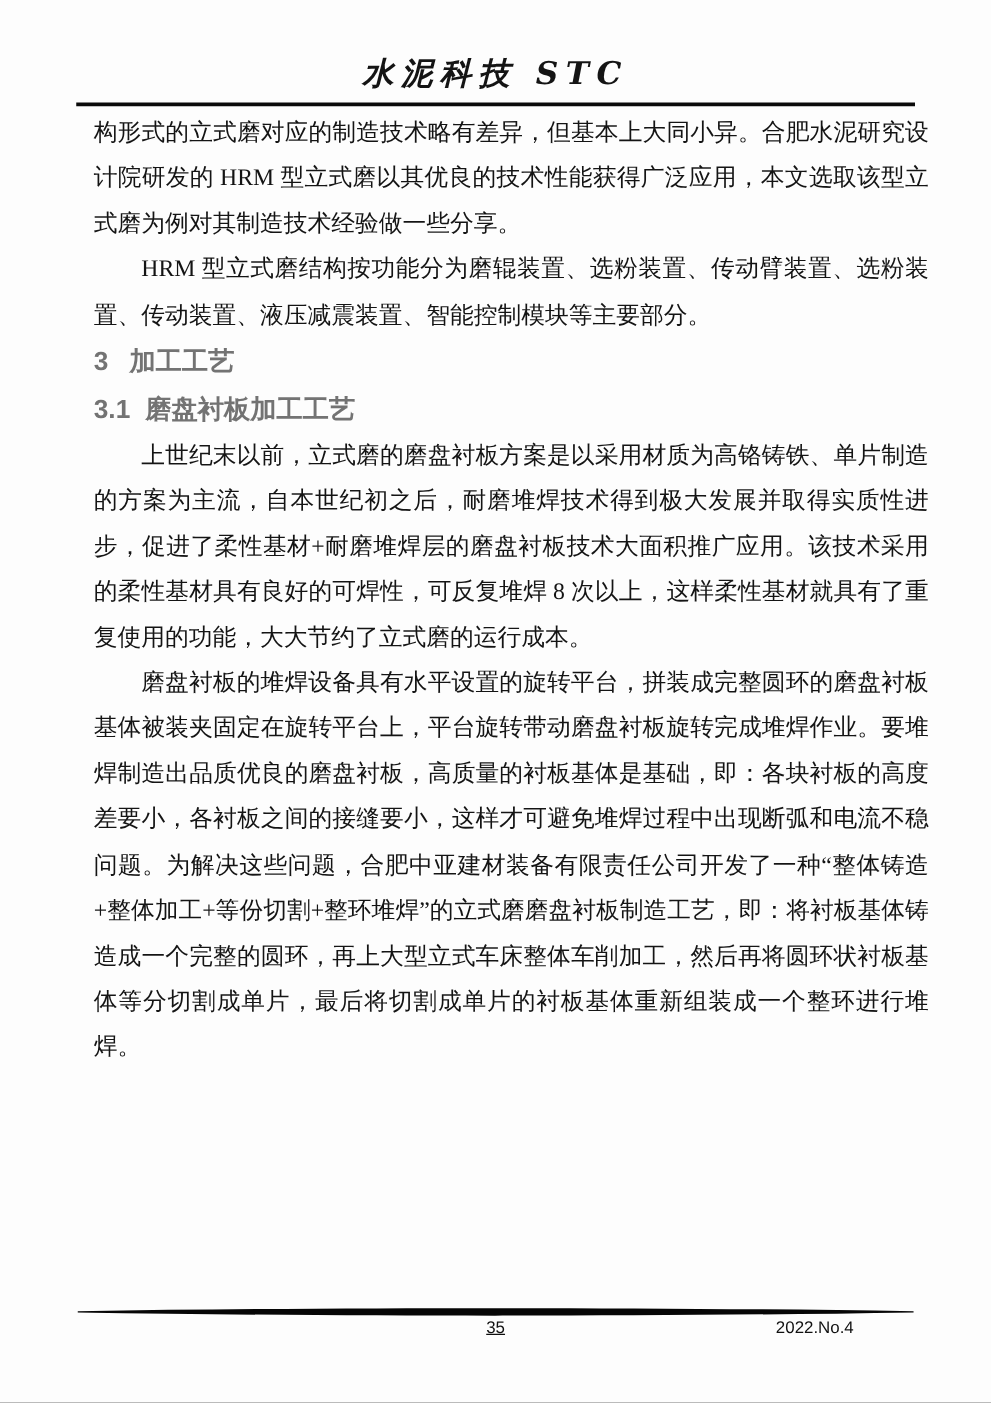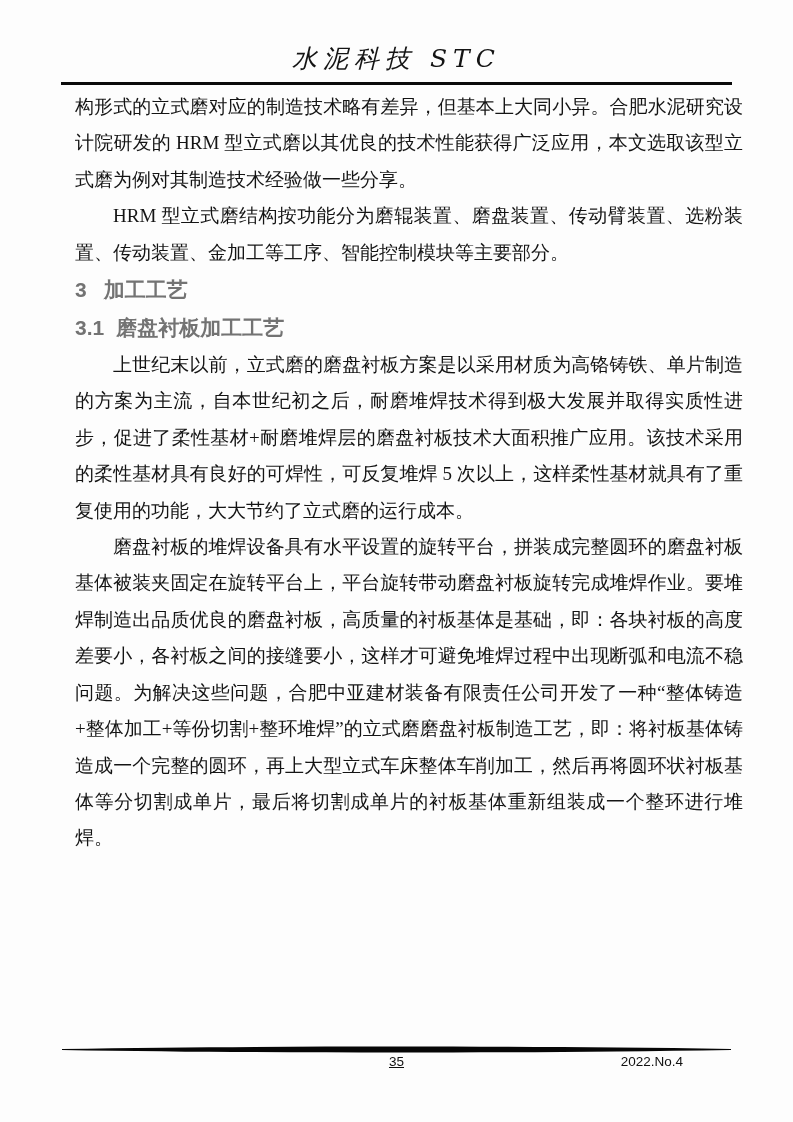--- a/index.html
+++ b/index.html
@@ -18,21 +18,21 @@
   .page-header {
     position: absolute;
     top: 42px;
     left: 61px;
     width: 671px;
   }
   .journal-title {
     text-align: center;
     font-family: "DejaVu Serif", "Liberation Serif", serif;
     font-style: italic;
-    font-weight: 400;
+    font-weight: 700;
     font-size: 25px;
     letter-spacing: 6px;
     color: #141414;
     margin-bottom: 7px;
     white-space: nowrap;
   }
   .header-rule {
     height: 3px;
     background: #0a0a0a;
   }
@@ -89,28 +89,28 @@
 
   <header class="page-header">
     <div class="journal-title">水泥科技 STC</div>
     <div class="header-rule"></div>
   </header>
 
   <main class="article">
 
     <p class="para">构形式的立式磨对应的制造技术略有差异，但基本上大同小异。合肥水泥研究设计院研发的 HRM 型立式磨以其优良的技术性能获得广泛应用，本文选取该型立式磨为例对其制造技术经验做一些分享。</p>
 
-    <p class="para indent">HRM 型立式磨结构按功能分为磨辊装置、磨盘装置、传动臂装置、选粉装置、传动装置、金加工等工序、智能控制模块等主要部分。</p>
+    <p class="para indent">HRM 型立式磨结构按功能分为磨辊装置、选粉装置、传动臂装置、选粉装置、传动装置、液压减震装置、智能控制模块等主要部分。</p>
 
     <h2 class="sec"><span class="sec-num">3</span><span class="sec-title">加工工艺</span></h2>
 
 
     <h3 class="sec sub"><span class="sec-num">3.1</span><span class="sec-title">磨盘衬板加工工艺</span></h3>
 
-    <p class="para indent">上世纪末以前，立式磨的磨盘衬板方案是以采用材质为高铬铸铁、单片制造的方案为主流，自本世纪初之后，耐磨堆焊技术得到极大发展并取得实质性进步，促进了柔性基材+耐磨堆焊层的磨盘衬板技术大面积推广应用。该技术采用的柔性基材具有良好的可焊性，可反复堆焊 5 次以上，这样柔性基材就具有了重复使用的功能，大大节约了立式磨的运行成本。</p>
+    <p class="para indent">上世纪末以前，立式磨的磨盘衬板方案是以采用材质为高铬铸铁、单片制造的方案为主流，自本世纪初之后，耐磨堆焊技术得到极大发展并取得实质性进步，促进了柔性基材+耐磨堆焊层的磨盘衬板技术大面积推广应用。该技术采用的柔性基材具有良好的可焊性，可反复堆焊 8 次以上，这样柔性基材就具有了重复使用的功能，大大节约了立式磨的运行成本。</p>
 
     <p class="para indent">磨盘衬板的堆焊设备具有水平设置的旋转平台，拼装成完整圆环的磨盘衬板基体被装夹固定在旋转平台上，平台旋转带动磨盘衬板旋转完成堆焊作业。要堆焊制造出品质优良的磨盘衬板，高质量的衬板基体是基础，即：各块衬板的高度差要小，各衬板之间的接缝要小，这样才可避免堆焊过程中出现断弧和电流不稳问题。为解决这些问题，合肥中亚建材装备有限责任公司开发了一种“整体铸造+整体加工+等份切割+整环堆焊”的立式磨磨盘衬板制造工艺，即：将衬板基体铸造成一个完整的圆环，再上大型立式车床整体车削加工，然后再将圆环状衬板基体等分切割成单片，最后将切割成单片的衬板基体重新组装成一个整环进行堆焊。</p>
 
   </main>
 
   <footer class="page-footer">
     <svg class="footer-rule" viewBox="0 0 669 7" preserveAspectRatio="none" aria-hidden="true">
       <path d="M0,2.9
                C 120,1.1 230,0.5 334,0.5
                C 438,0.5 549,1.1 669,2.9

